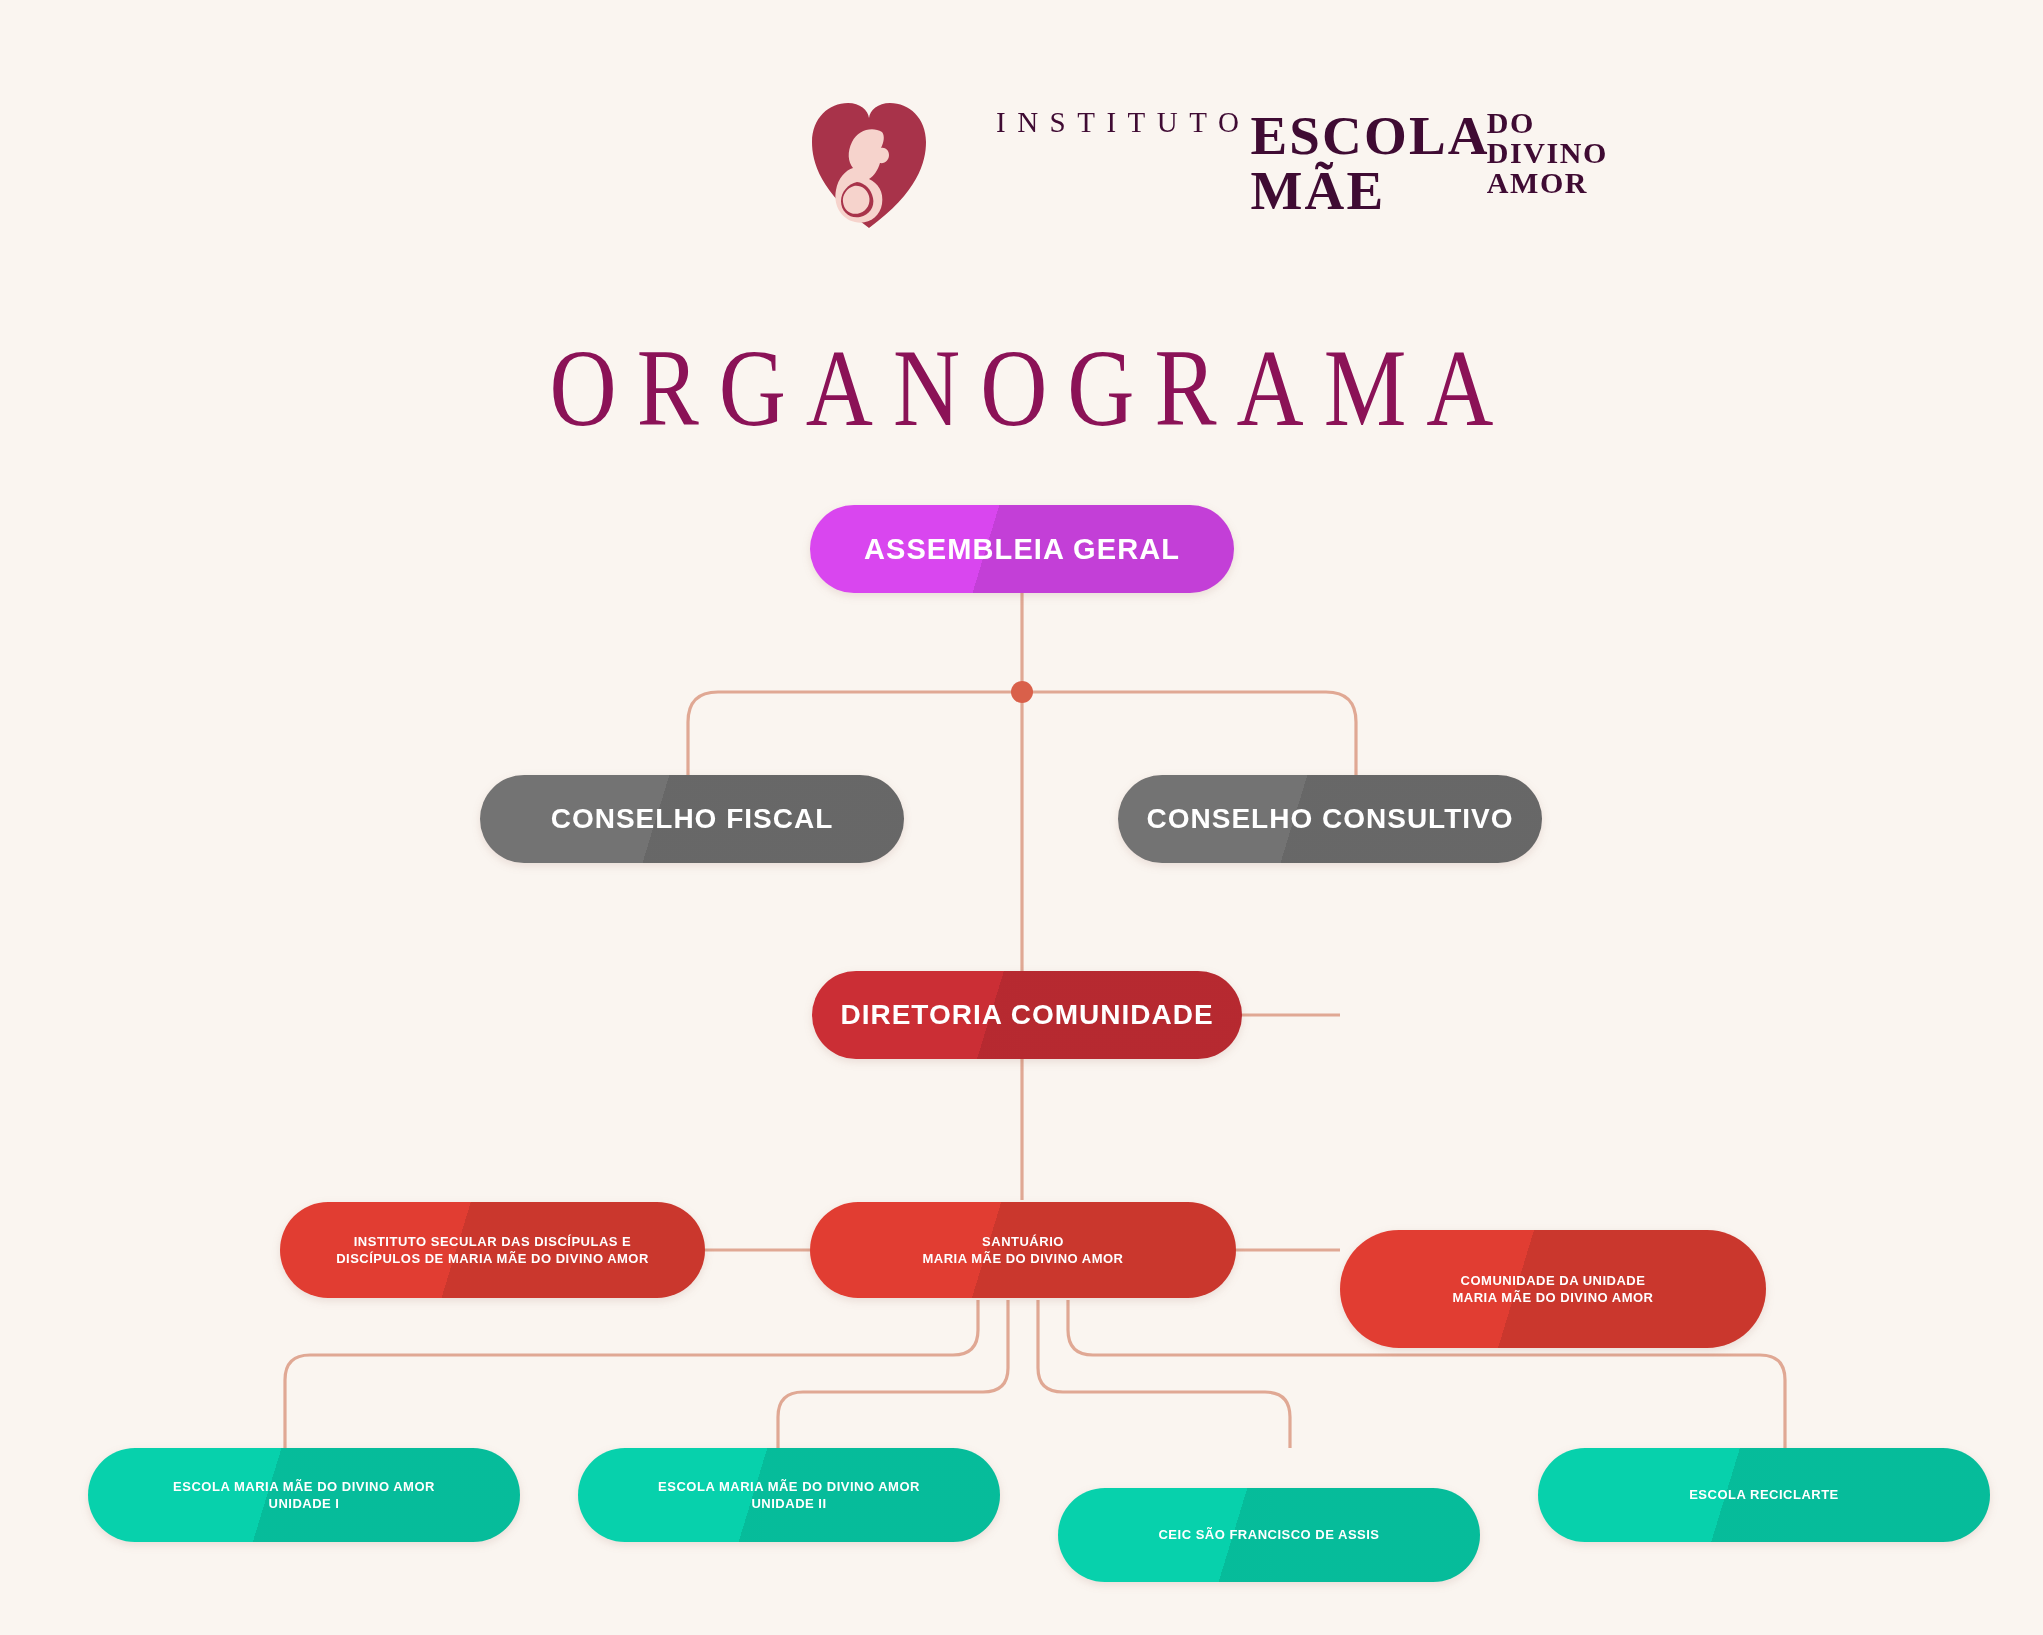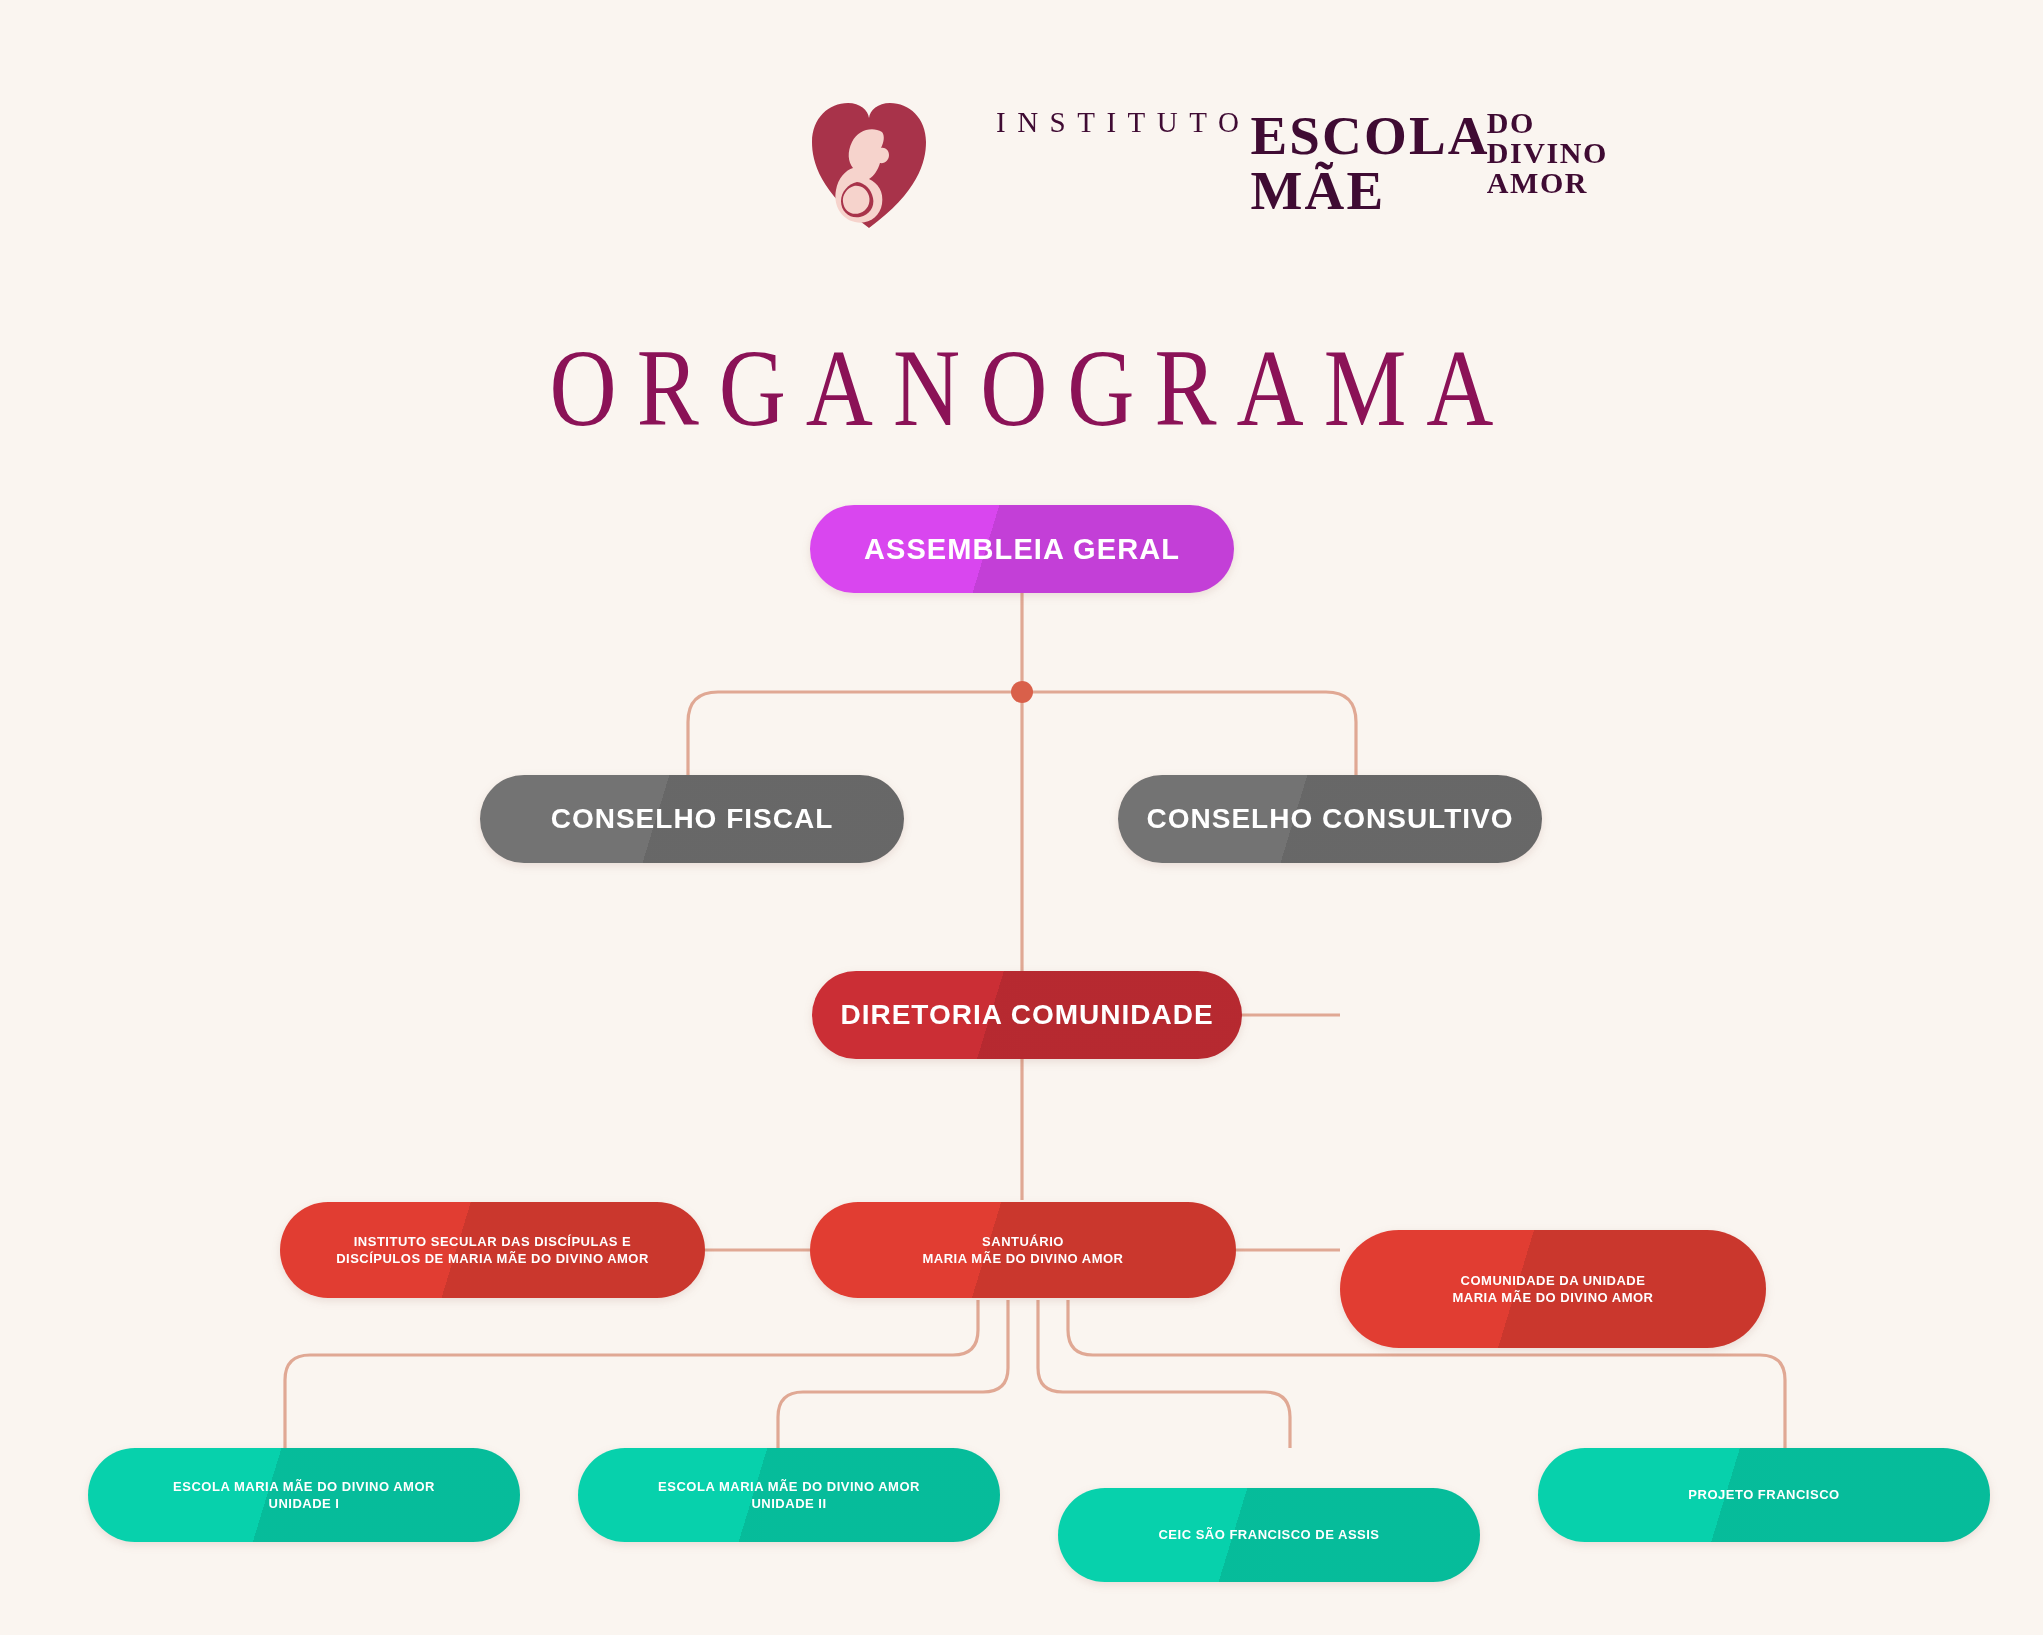--- a/index.html
+++ b/index.html
@@ -236,16 +236,16 @@
       <span>ESCOLA MARIA MÃE DO DIVINO AMOR</span><br>
       <span>UNIDADE II</span>
     </span>
   </div>
 
   <div class="node tier-5" style="left:1058px; top:1488px; width:422px; height:94px;">
     <span class="label fs-small">CEIC SÃO FRANCISCO DE ASSIS</span>
   </div>
 
   <div class="node tier-5" style="left:1538px; top:1448px; width:452px; height:94px;">
-    <span class="label fs-small">PROJETO FRANCISCO</span>
+    <span class="label fs-small">ESCOLA RECICLARTE</span>
   </div>
 
 </div>
 
 </body></html>

